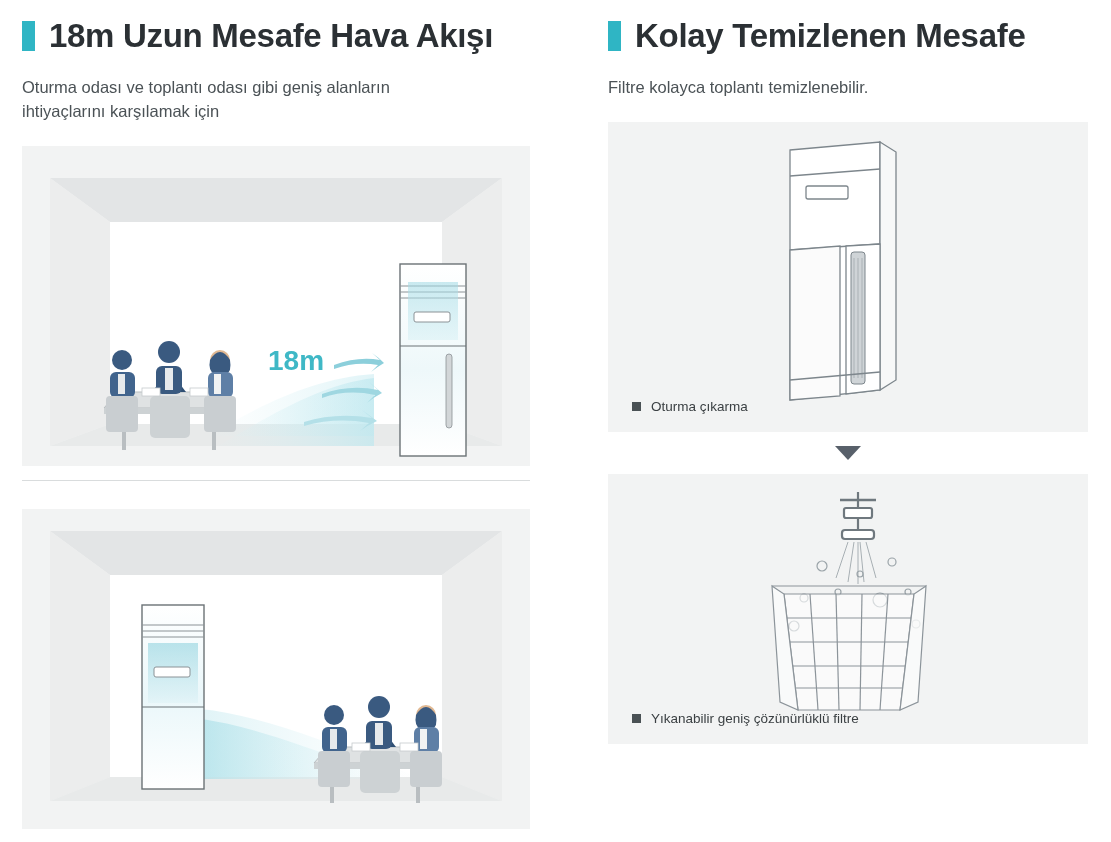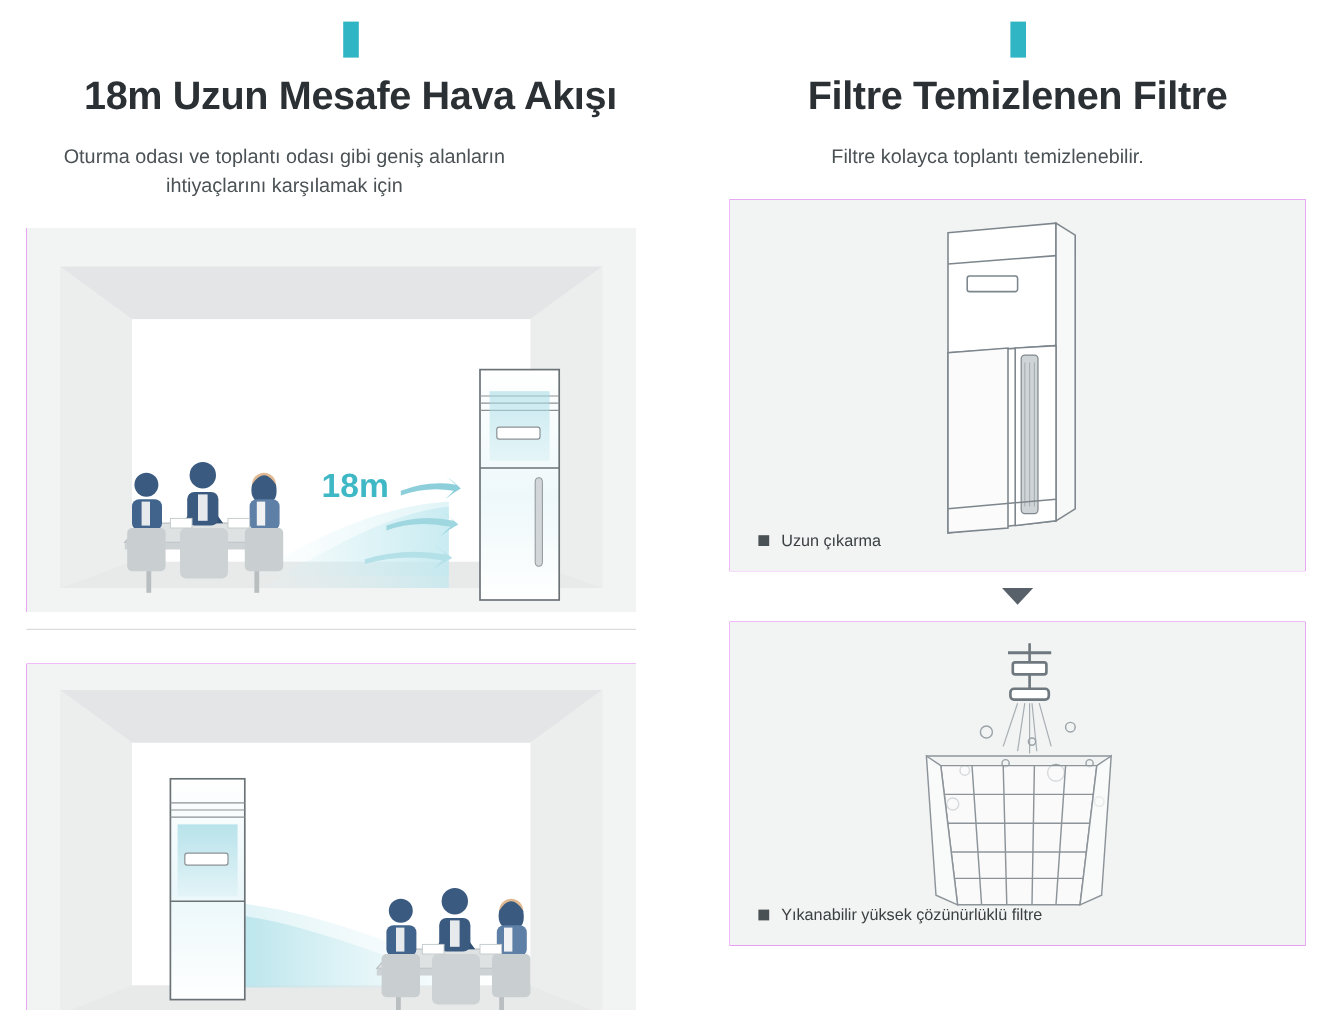--- a/index.html
+++ b/index.html
@@ -24,21 +24,20 @@
     top: 0;
   }
   .col-left { left: 22px; width: 540px; }
   .col-right { left: 608px; width: 480px; }
 
   .heading {
     display: flex;
     align-items: center;
     gap: 14px;
     margin-top: 18px;
-    flex-direction: column;
   }
   .heading .bullet {
     width: 13px;
     height: 30px;
     background: #2fb5c4;
     flex: 0 0 auto;
   }
   .heading .title {
     font-size: 33px;
     font-weight: bold;
@@ -46,26 +45,25 @@
     letter-spacing: -0.3px;
     line-height: 1.1;
     white-space: nowrap;
   }
   .subtitle {
     margin-top: 22px;
     font-size: 16.5px;
     line-height: 1.45;
     color: #4b5256;
     max-width: 430px;
-    text-align: center;
   }
 
   .figure {
     position: relative;
-    background: #d946ef;
+    background: #e5e5e5;
     overflow: hidden;
   }
   .fig-left { width: 508px; height: 320px; }
   .fig-right-top { width: 480px; height: 310px; }
   .fig-right-bottom { width: 480px; height: 270px; }
 
   .caption {
     display: flex;
     align-items: center;
     gap: 10px;
@@ -281,21 +279,21 @@
         <rect x="378" y="234" width="18" height="8" fill="#ffffff" stroke="#c5cacd" stroke-width="0.8"></rect>
       </svg>
     </div>
 
   </div>
 
   <div class="col col-right">
 
     <div class="heading">
       <div class="bullet"></div>
-      <div class="title">Filtre Temizlenen Filtre</div>
+      <div class="title">Kolay Temizlenen Mesafe</div>
     </div>
 
     <div class="subtitle">Filtre kolayca toplantı temizlenebilir.</div>
 
     <div class="spacer-22"></div>
 
     <div class="figure fig-right-top">
       <svg width="480" height="310" viewBox="0 0 480 310">
         <rect x="0" y="0" width="480" height="310" fill="#f2f3f3"></rect>
         <g fill="none" stroke="#7d868c" stroke-width="1.3">
@@ -315,21 +313,21 @@
           <rect x="243" y="130" width="14" height="132" rx="3" fill="#cfd4d7" stroke="#7d868c" stroke-width="1"></rect>
           <line x1="246" y1="136" x2="246" y2="256" stroke="#aab1b5" stroke-width="1"></line>
           <line x1="250" y1="136" x2="250" y2="256" stroke="#aab1b5" stroke-width="1"></line>
           <line x1="254" y1="136" x2="254" y2="256" stroke="#aab1b5" stroke-width="1"></line>
 
           <line x1="182" y1="258" x2="272" y2="250"></line>
         </g>
       </svg>
       <div class="caption caption-inside">
         <span class="sq"></span>
-        <span>Uzun çıkarma</span>
+        <span>Oturma çıkarma</span>
       </div>
     </div>
 
     <div class="arrow-down"></div>
 
     <div class="figure fig-right-bottom">
       <svg width="480" height="270" viewBox="0 0 480 270">
         <rect x="0" y="0" width="480" height="270" fill="#f2f3f3"></rect>
 
         <g fill="none" stroke="#6f787e" stroke-width="2.2">
@@ -373,18 +371,18 @@
           <line x1="184" y1="192" x2="298" y2="192"></line>
           <line x1="187" y1="214" x2="295" y2="214"></line>
 
           <polygon points="164,112 176,120 190,236 172,228" fill="#fafbfb" fill-opacity="0.8"></polygon>
           <polygon points="318,112 306,120 292,236 310,228" fill="#fafbfb" fill-opacity="0.8"></polygon>
           <line x1="164" y1="112" x2="318" y2="112"></line>
         </g>
       </svg>
       <div class="caption caption-inside">
         <span class="sq"></span>
-        <span>Yıkanabilir yüksek çözünürlüklü filtre</span>
+        <span>Yıkanabilir geniş çözünürlüklü filtre</span>
       </div>
     </div>
   </div>
 
 </div>
 
 </body></html>

